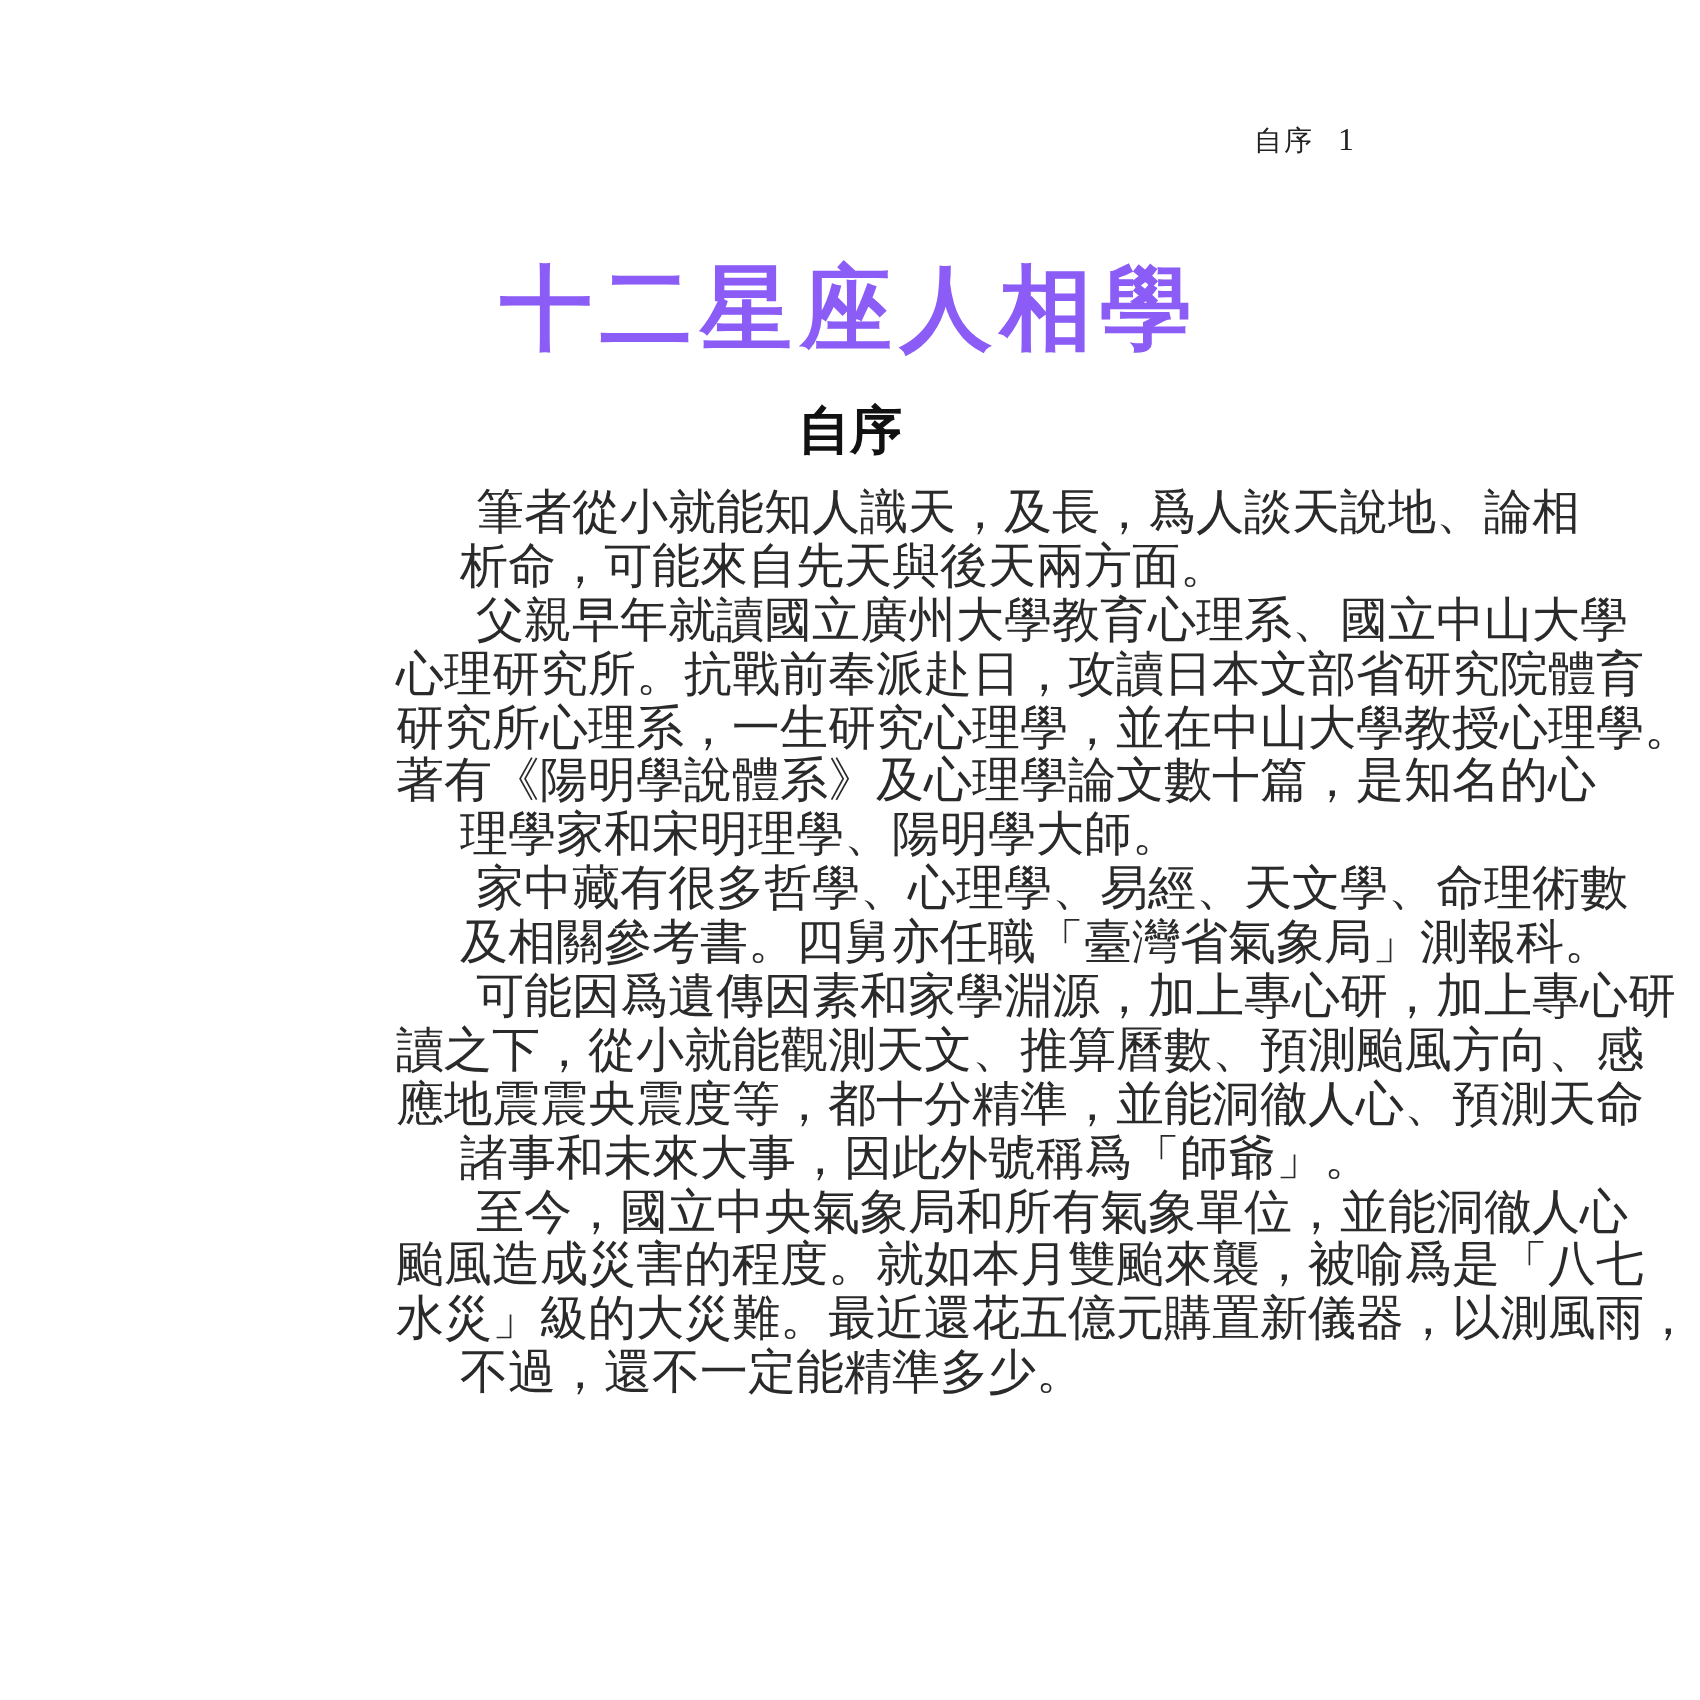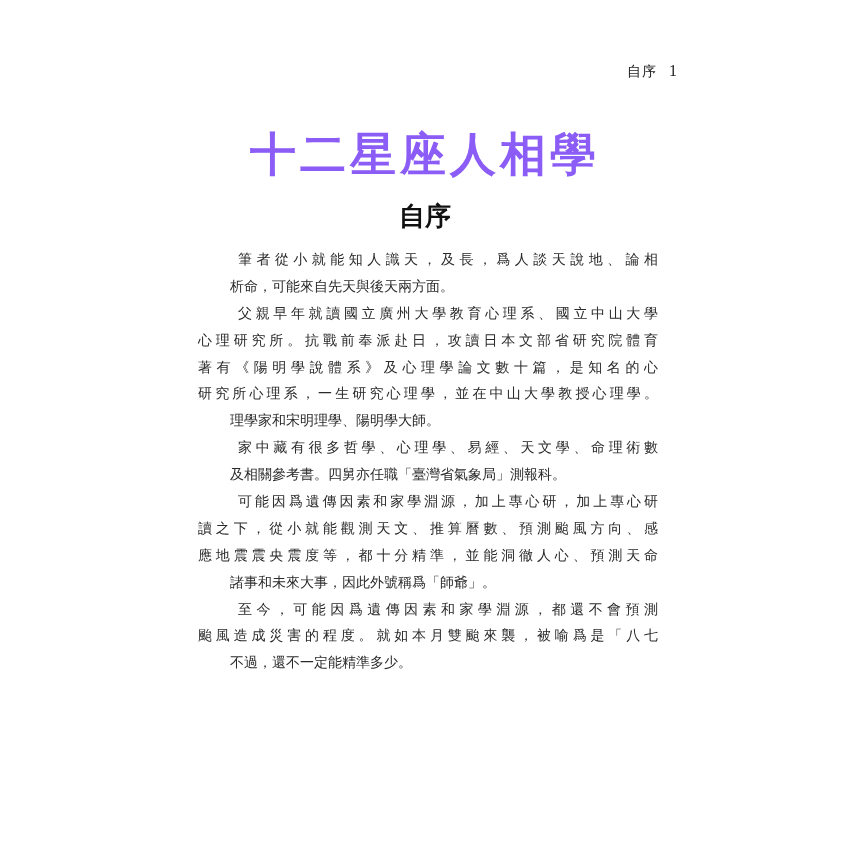--- a/index.html
+++ b/index.html
@@ -58,22 +58,22 @@
       font-weight: bold;
       font-size: 26px;
       color: #111;
       line-height: 36px;
     }
     .body-text {
       position: absolute;
       top: 246px;
       left: 198px;
       width: 460px;
-      font-family: Liberation Sans, sans-serif;
-      font-size: 14px;
+      font-family: Liberation Mono, monospace;
+      font-size: 24px;
       line-height: 26.9px;
       color: #2a2a2a;
     }
     .body-text .line {
       display: block;
       white-space: nowrap;
       text-align: justify;
       text-align-last: justify;
       height: 26.9px;
     }
@@ -98,30 +98,31 @@
 
   <div class="section-title">自序</div>
 
   <div class="body-text">
 
     <span class="line indent">筆者從小就能知人識天，及長，爲人談天說地、論相</span>
     <span class="line last">析命，可能來自先天與後天兩方面。</span>
 
     <span class="line indent">父親早年就讀國立廣州大學教育心理系、國立中山大學</span>
     <span class="line">心理研究所。抗戰前奉派赴日，攻讀日本文部省研究院體育</span>
+    <span class="line">研究所心理系，一生研究心理學，並在中山大學教授心理學。</span>
     <span class="line">著有《陽明學說體系》及心理學論文數十篇，是知名的心</span>
-    <span class="line">研究所心理系，一生研究心理學，並在中山大學教授心理學。</span>
     <span class="line last">理學家和宋明理學、陽明學大師。</span>
 
     <span class="line indent">家中藏有很多哲學、心理學、易經、天文學、命理術數</span>
     <span class="line last">及相關參考書。四舅亦任職「臺灣省氣象局」測報科。</span>
 
     <span class="line indent">可能因爲遺傳因素和家學淵源，加上專心研，加上專心研</span>
     <span class="line">讀之下，從小就能觀測天文、推算曆數、預測颱風方向、感</span>
     <span class="line">應地震震央震度等，都十分精準，並能洞徹人心、預測天命</span>
     <span class="line last">諸事和未來大事，因此外號稱爲「師爺」。</span>
 
-    <span class="line indent">至今，可能因爲遺傳因素和家學淵源，都還不會預測</span>
+    <span class="line indent">至今，國立中央氣象局和所有氣象單位，並能洞徹人心</span>
     <span class="line">颱風造成災害的程度。就如本月雙颱來襲，被喻爲是「八七</span>
+    <span class="line">水災」級的大災難。最近還花五億元購置新儀器，以測風雨，</span>
     <span class="line last">不過，還不一定能精準多少。</span>
   </div>
 
 </div>
 
 </body></html>

